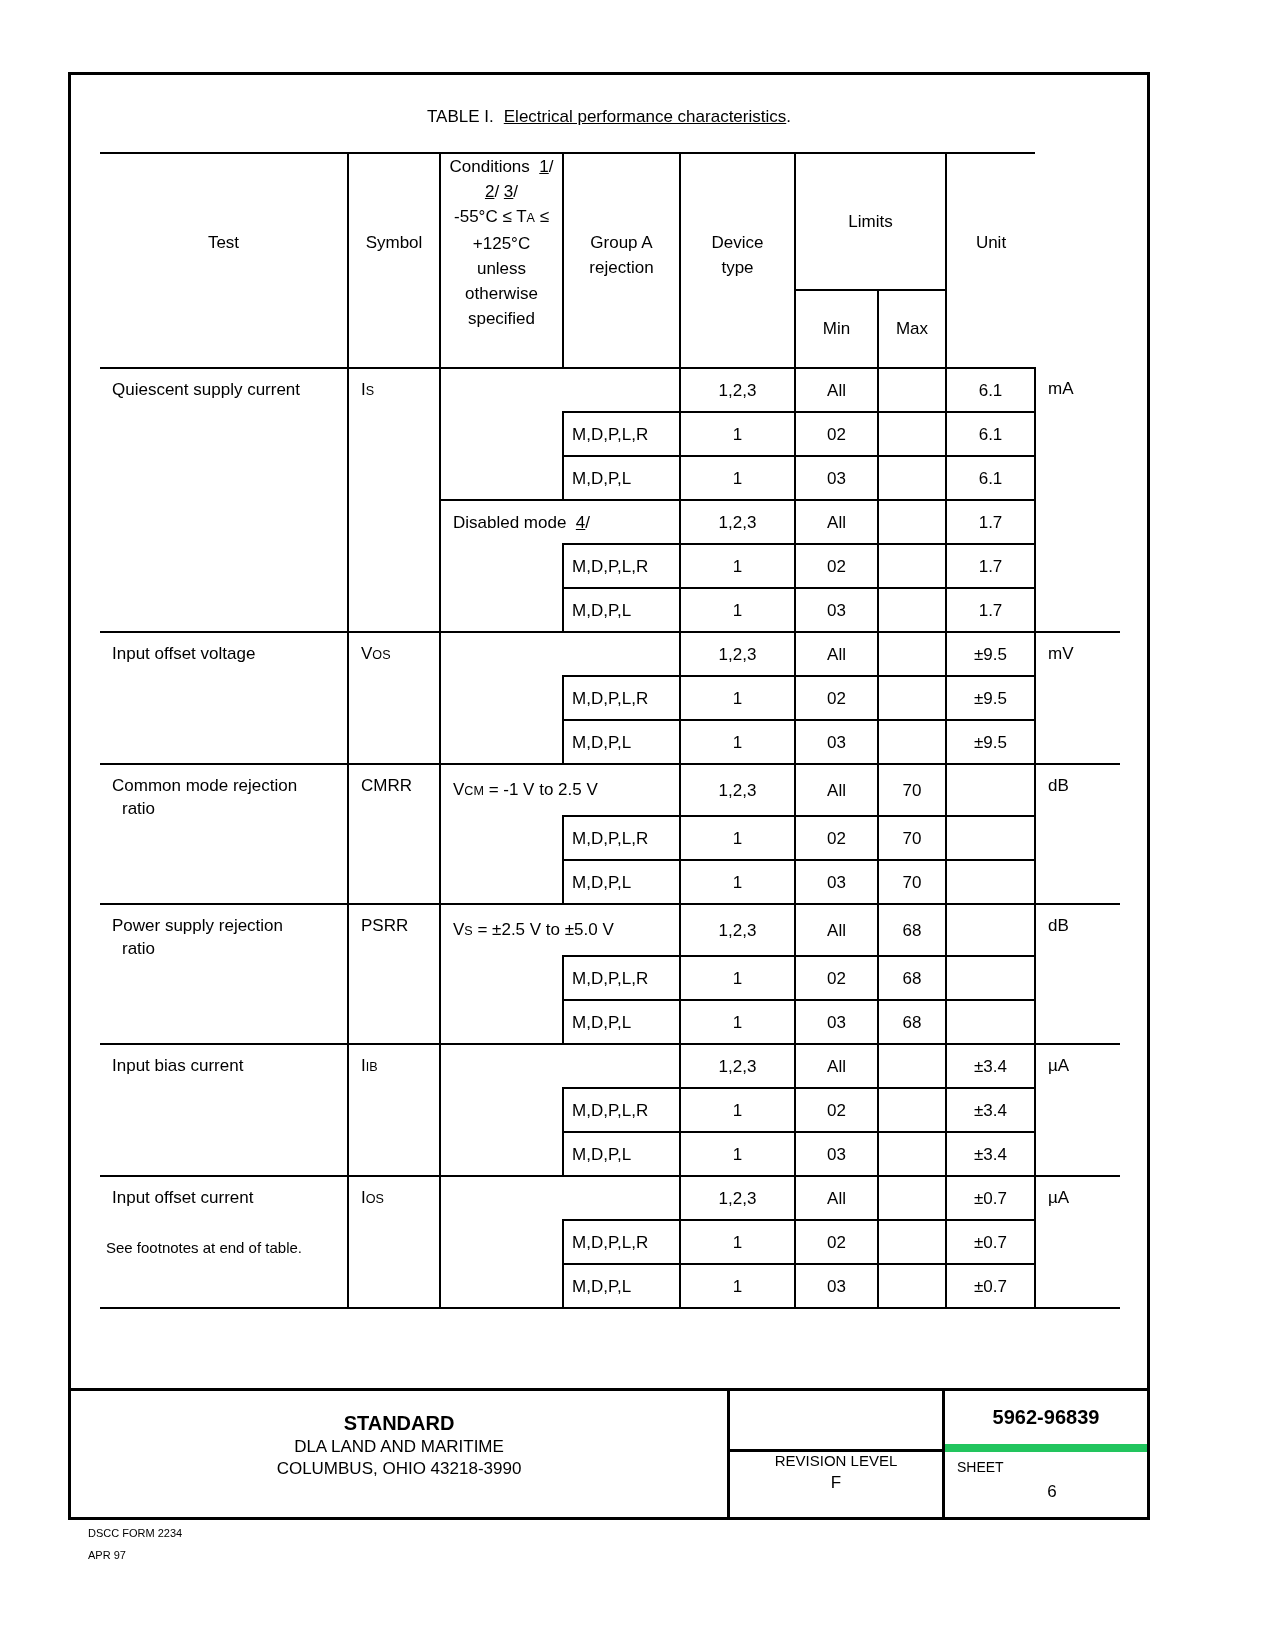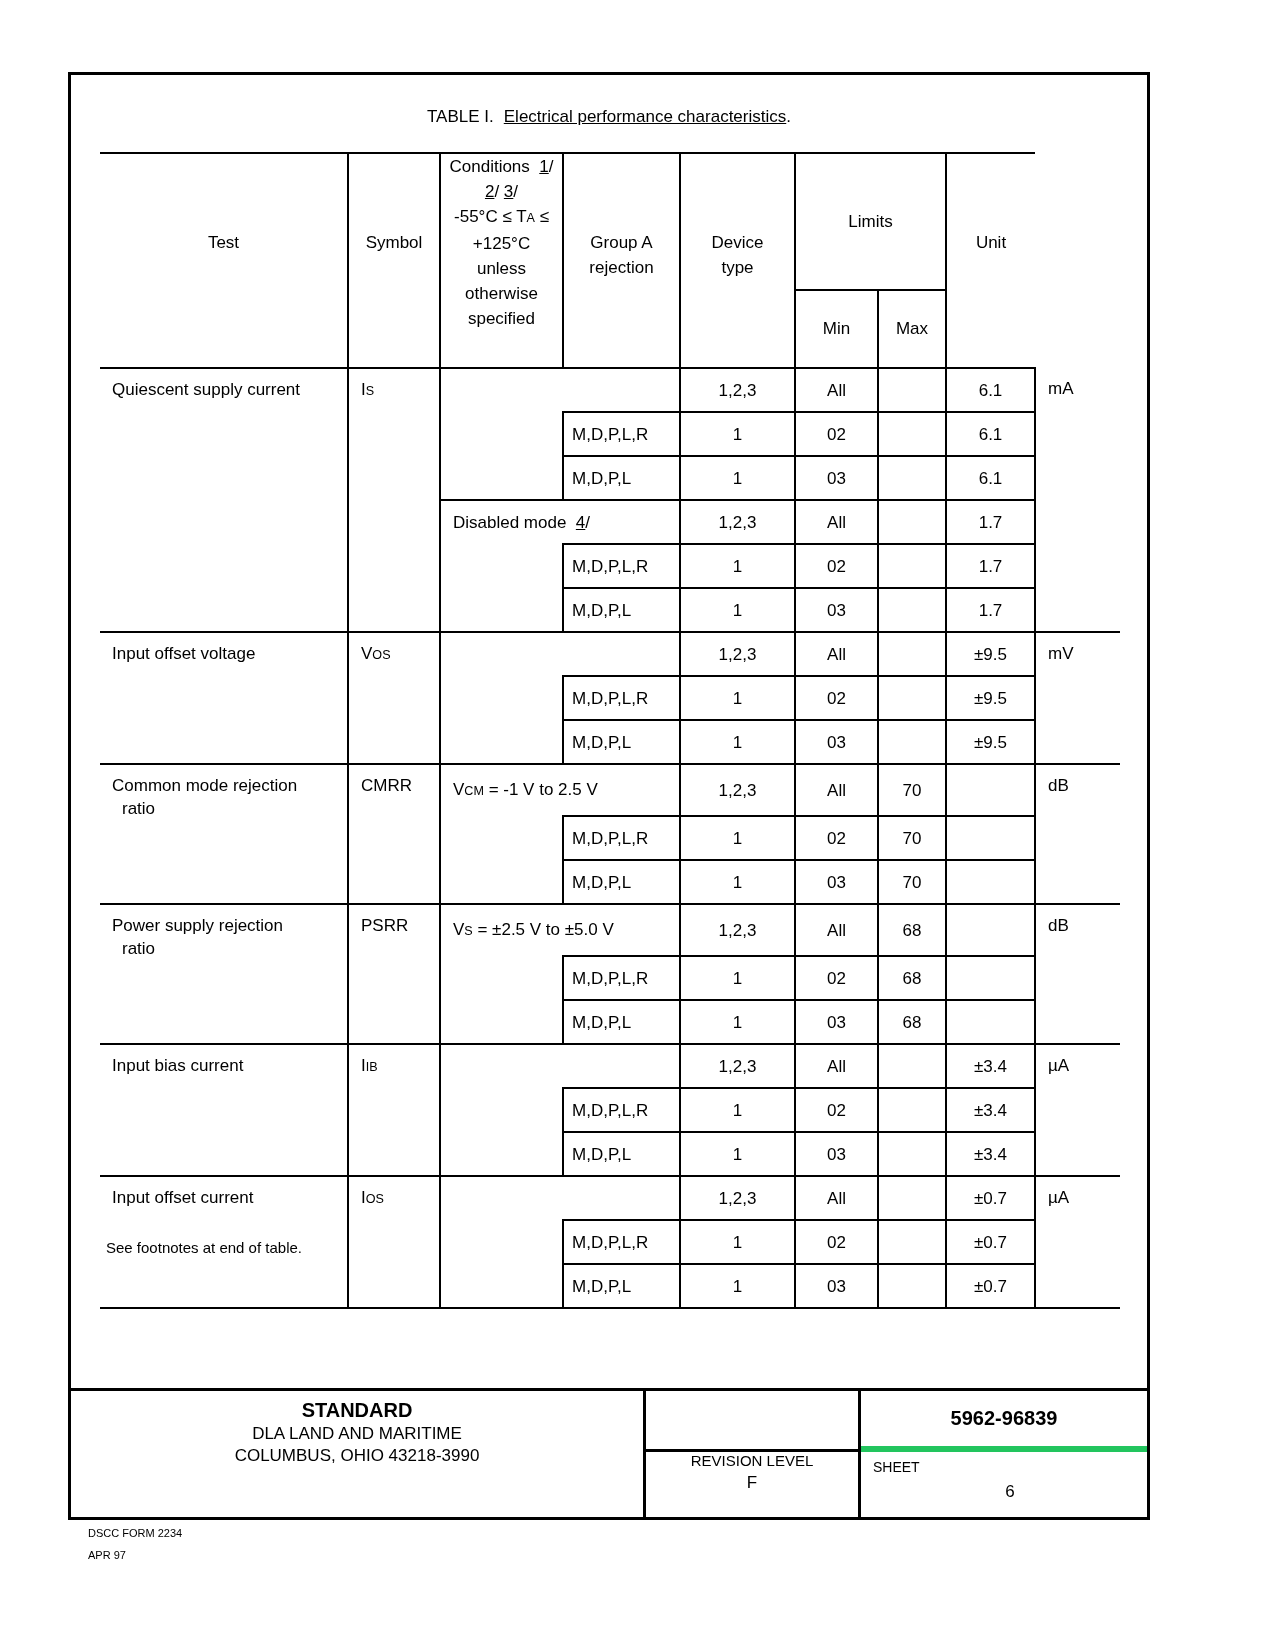--- a/index.html
+++ b/index.html
@@ -49,33 +49,33 @@
 
   .sb { font-size:0.74em; }
   .un { text-decoration:underline; }
 
   .footnote { position:absolute; left:106px; top:1239px; font-size:15px; }
 
   .titleblock {
     position:absolute; left:71px; top:1388px; width:1076px; height:129px;
     border-top:3px solid #000; display:flex;
   }
-  .tb-left { width:572px; padding-top:6px; text-align:center; }
+  .tb-left { width:656px; padding-top:19px; text-align:center; }
   .tb-title { font-weight:bold; font-size:20px; line-height:26px; }
   .tb-org { font-size:17px; line-height:22px; }
   .tb-size { width:140px; border-left:3px solid #000; display:flex; flex-direction:column; }
   .tb-box-top { height:61px; border-bottom:3px solid #000; }
   .tb-size .tb-box-top { text-align:center; padding-top:4px; }
   .tb-small { font-size:14px; }
   .tb-size-a { font-size:21px; font-weight:bold; margin-top:1px; }
   .tb-mid { width:215px; border-left:3px solid #000; display:flex; flex-direction:column; }
   .tb-mid-bottom { flex:1; text-align:center; font-size:15px; }
   .tb-rev { font-size:17px; margin-top:4px; }
   .tb-right { flex:1; border-left:3px solid #000; display:flex; flex-direction:column; }
-  .tb-num { height:61px; border-bottom:6px solid #22c55e; display:flex; align-items:center; justify-content:center; font-weight:bold; font-size:20px; }
+  .tb-num { height:61px; border-bottom:8px solid #22c55e; display:flex; align-items:center; justify-content:center; font-weight:bold; font-size:20px; }
   .tb-sheet { flex:1; padding:7px 0 0 12px; font-size:14px; }
   .tb-sheet-num { text-align:center; margin-top:7px; font-size:17px; }
 
   .form-id { position:absolute; left:88px; top:1522px; font-size:11px; line-height:22px; }
 </style>
 </head>
 <body>
 
 <div class="page-border"></div>
 

